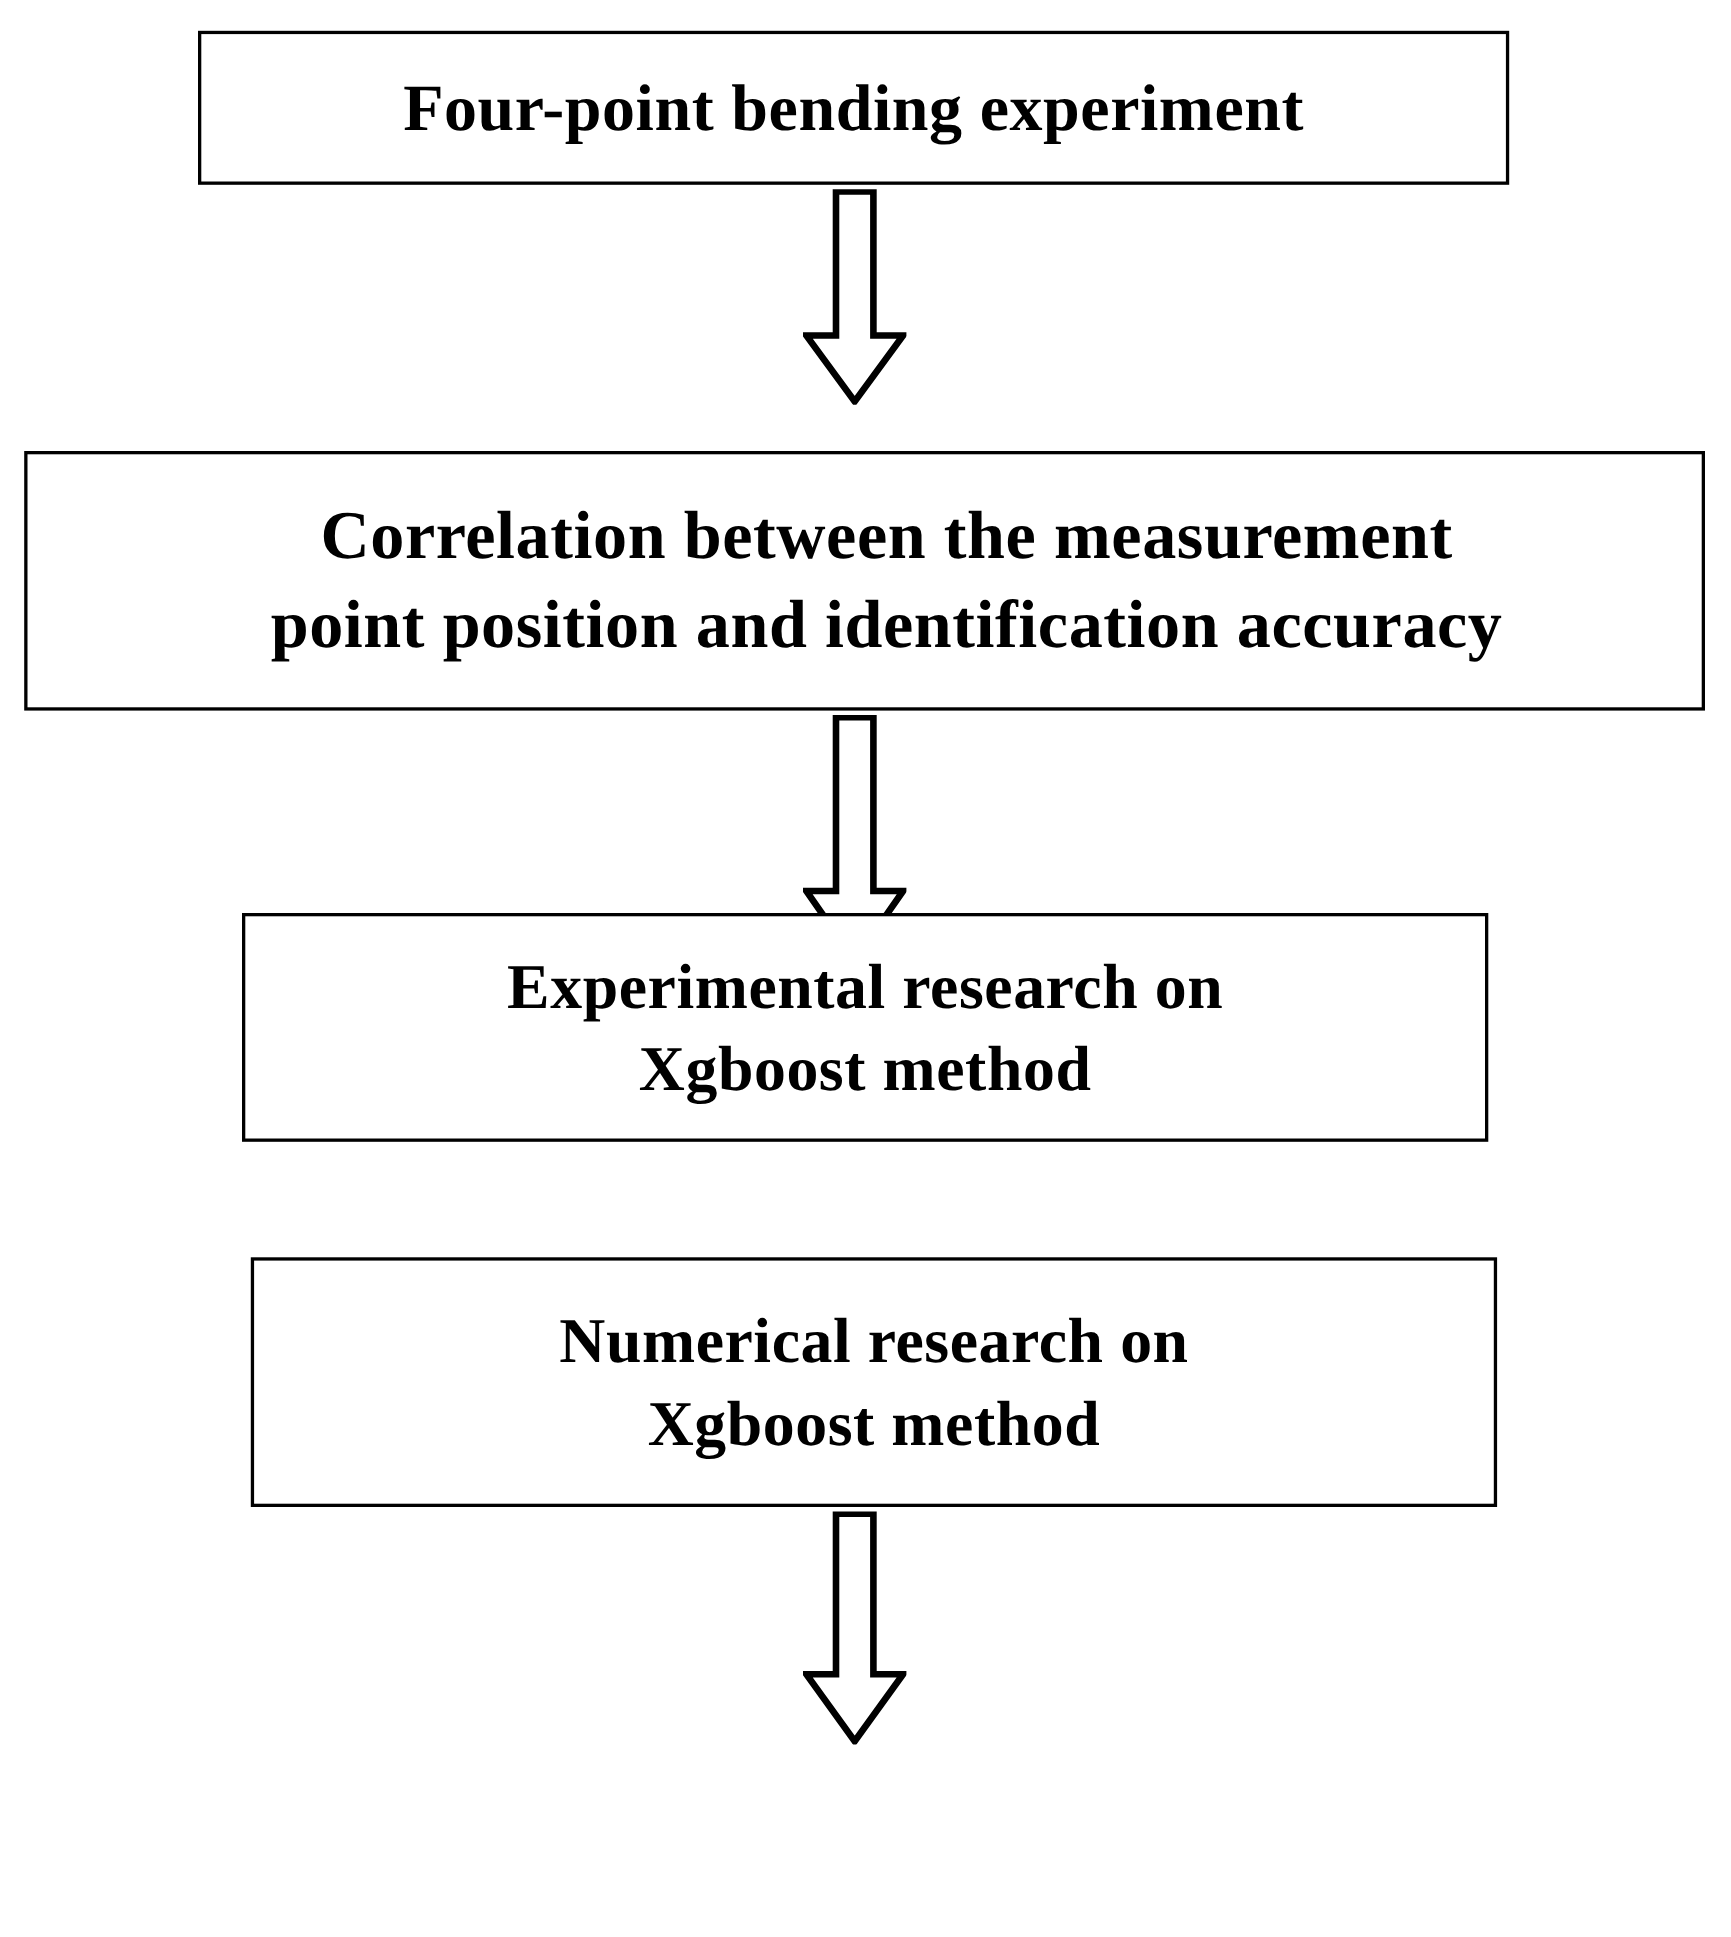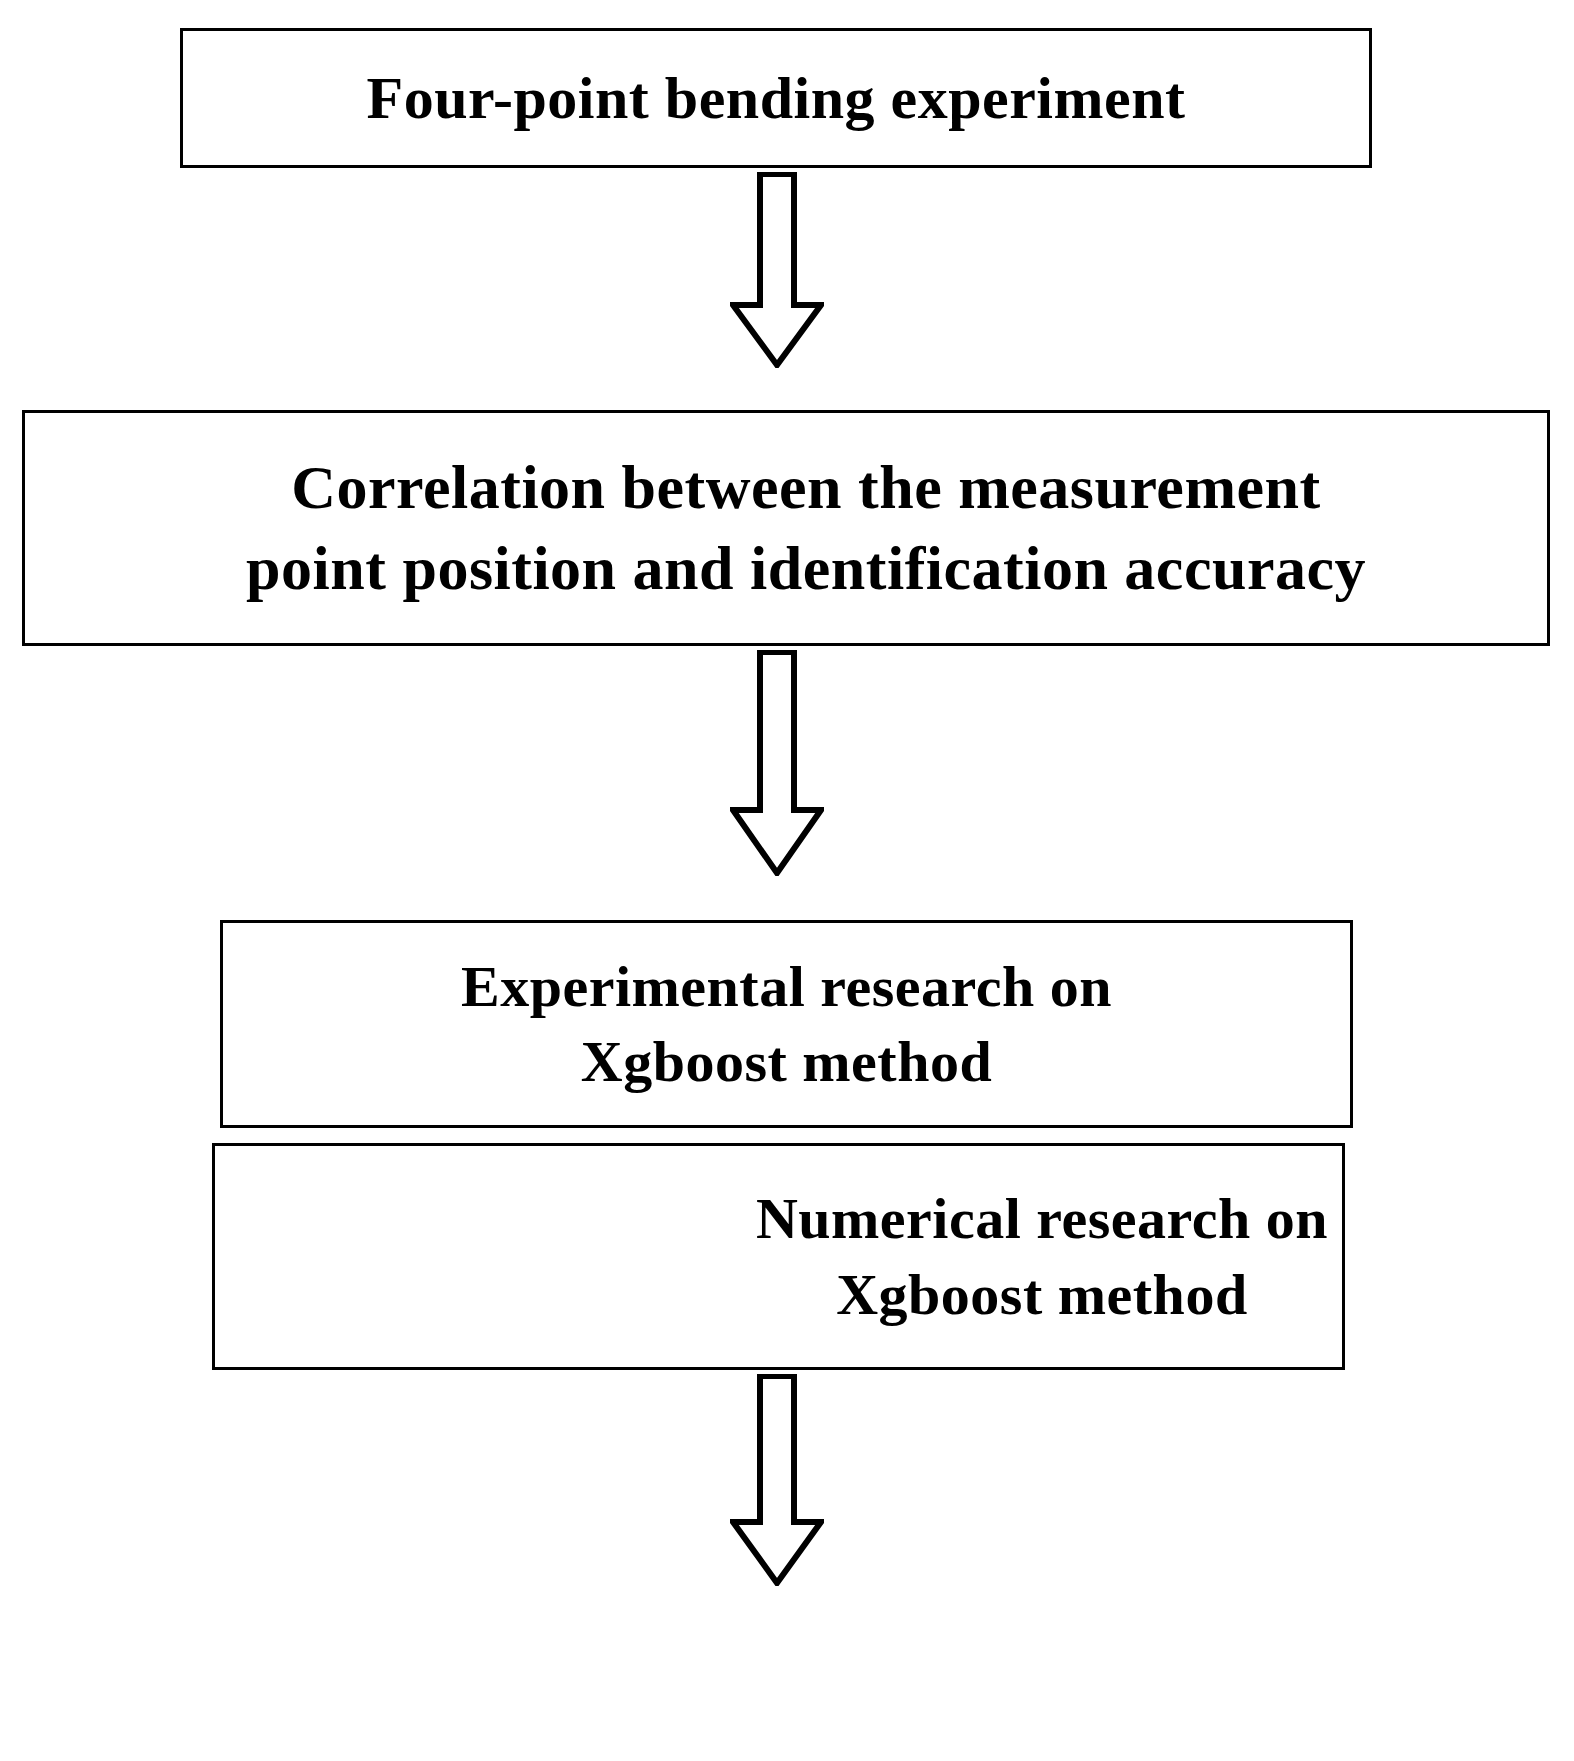--- a/index.html
+++ b/index.html
@@ -37,24 +37,24 @@
     white-space: pre-line;
   }
 
   
   #node-experiment   { left: 180px; top: 28px;   width: 1192px; height: 140px; }
   #node-experiment .label   { font-size: 60px; }
 
   #node-correlation  { left: 22px;  top: 410px;  width: 1528px; height: 236px; padding-left: 40px; }
   #node-correlation .label  { font-size: 62px; }
 
-  #node-experimental { left: 220px; top: 920px;  width: 1133px; height: 208px; }
+  #node-experimental { left: 220px; top: 830px;  width: 1133px; height: 208px; }
   #node-experimental .label { font-size: 58px; }
 
-  #node-numerical    { left: 212px; top: 1143px; width: 1133px; height: 227px; justify-content: flex-end; }
+  #node-numerical    { left: 228px; top: 1143px; width: 1133px; height: 227px; }
   #node-numerical .label    { font-size: 58px; }
 
   #node-recommend    { left: 270px; top: 1588px; width: 1000px; height: 150px; }
   #node-recommend .label    { font-size: 60px; }
 
   
   .arrow {
     position: absolute;
   }
   .arrow svg { display: block; }

